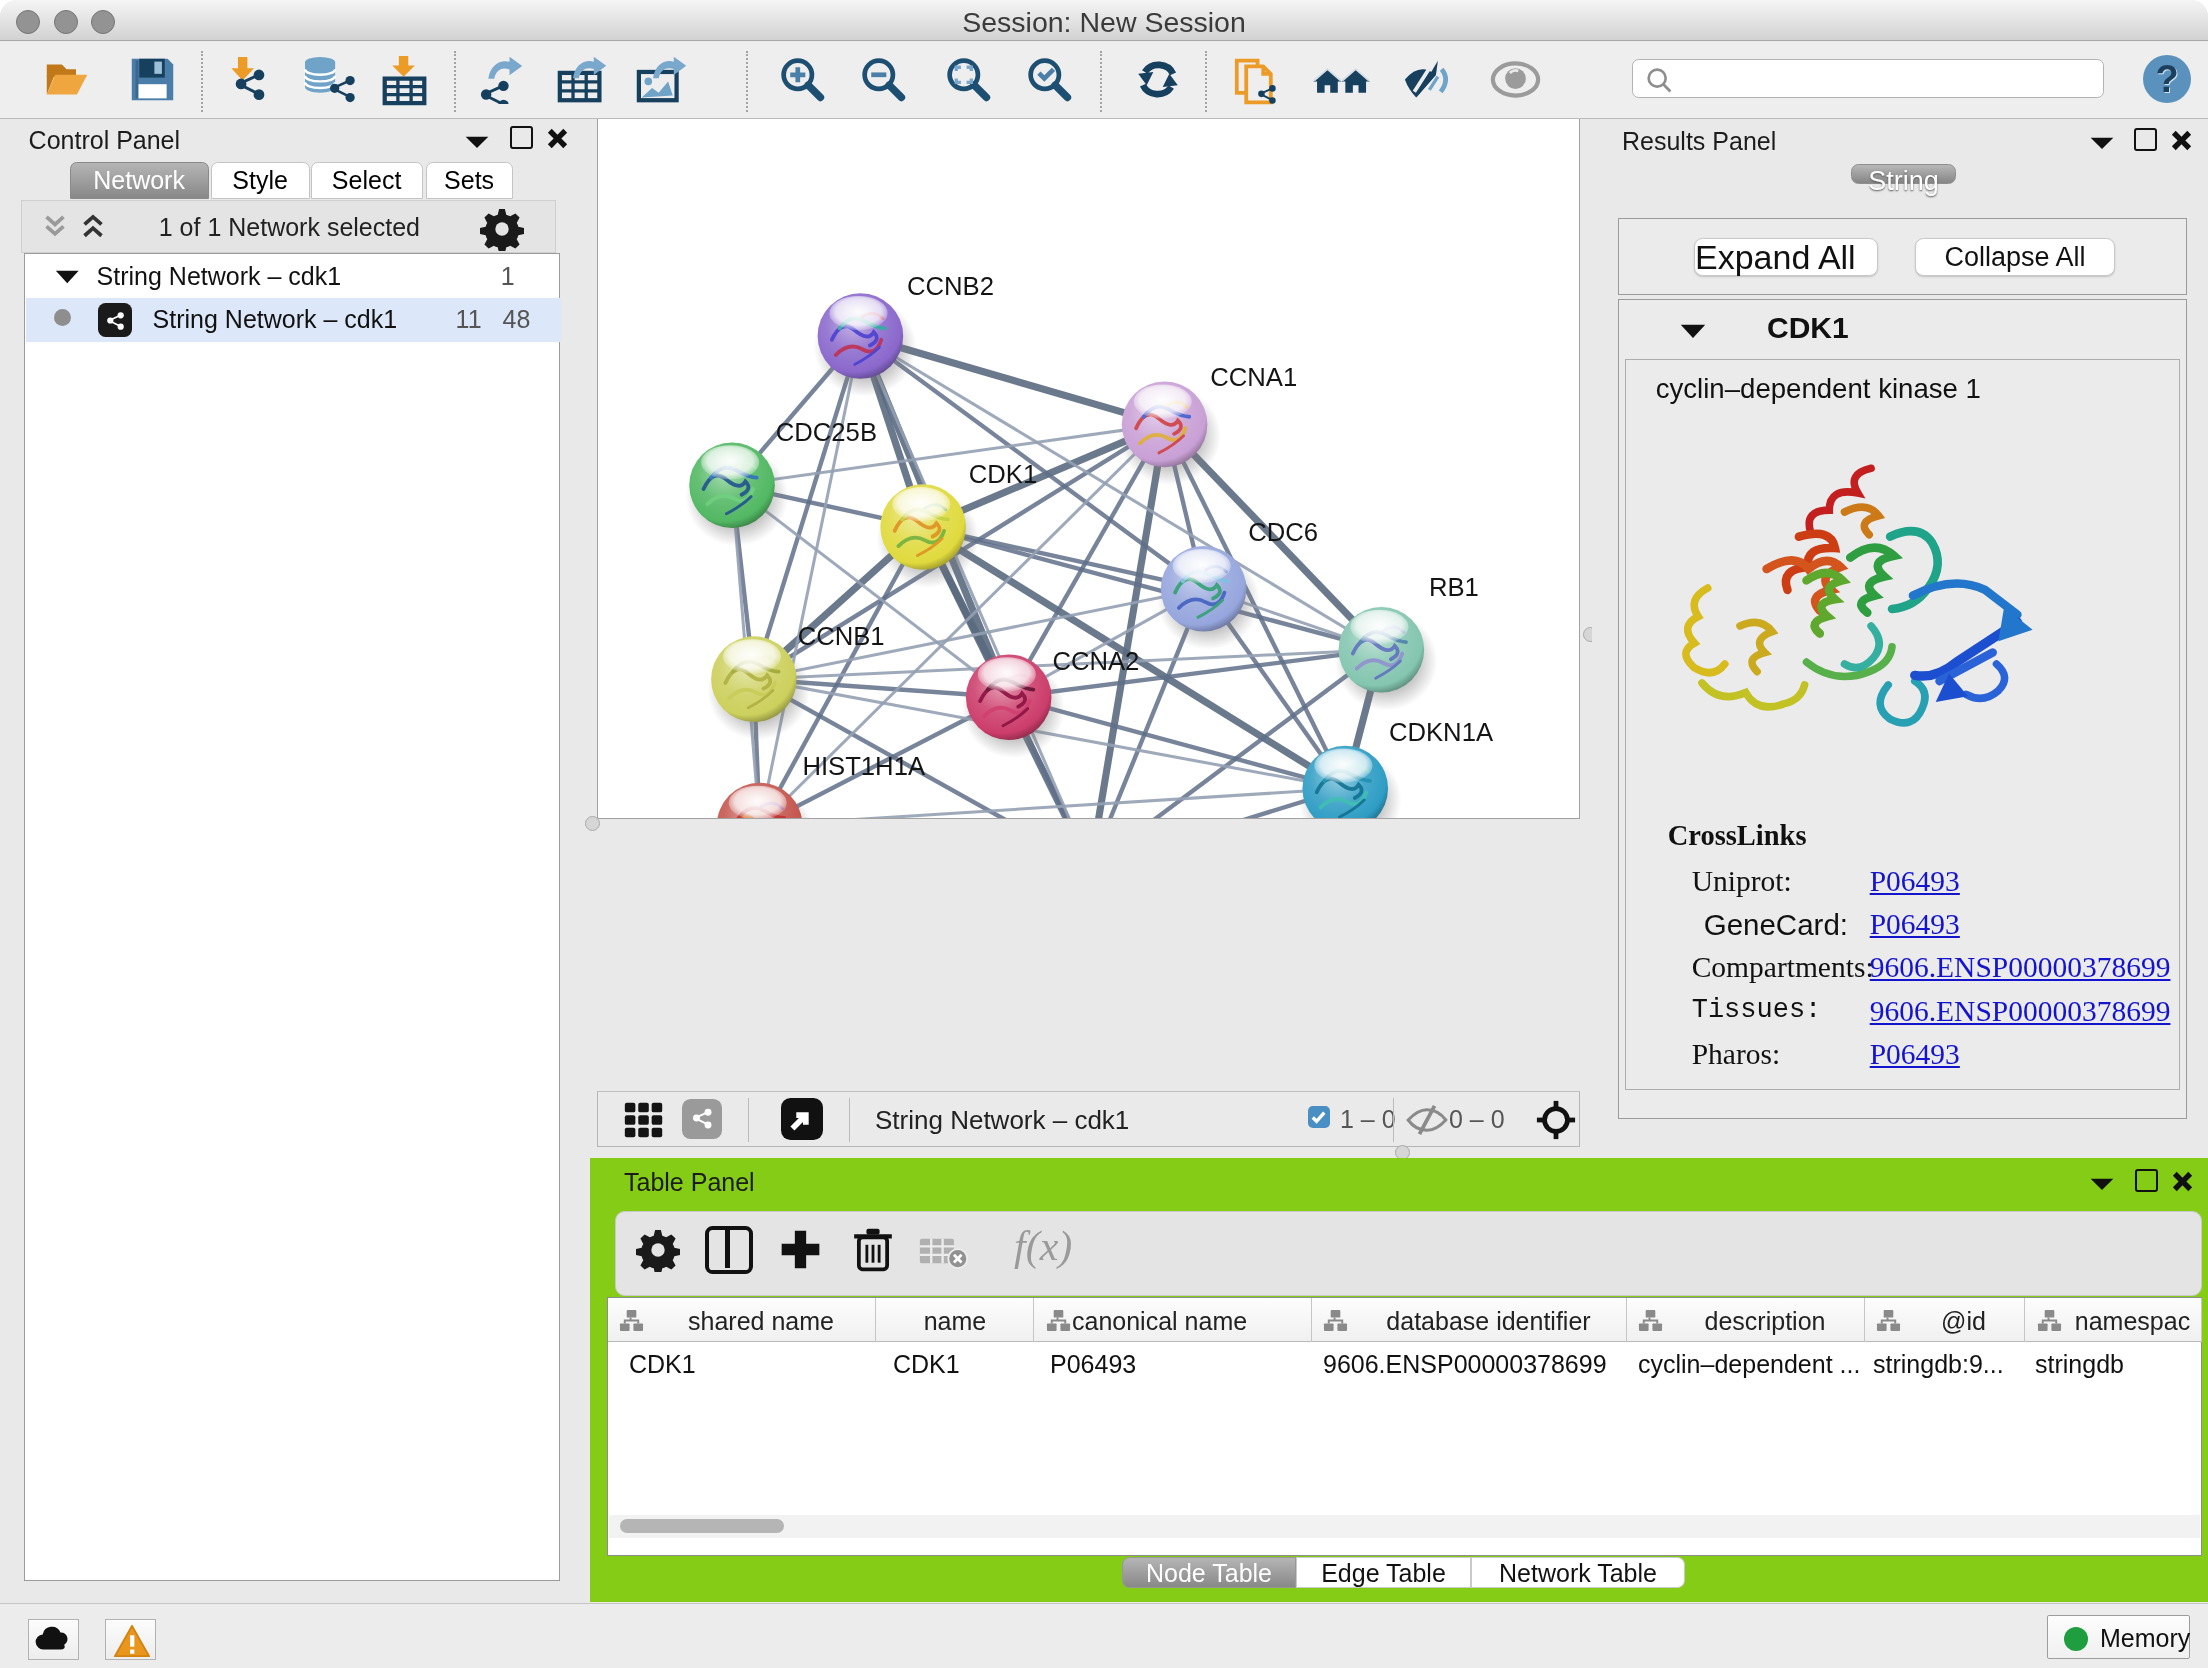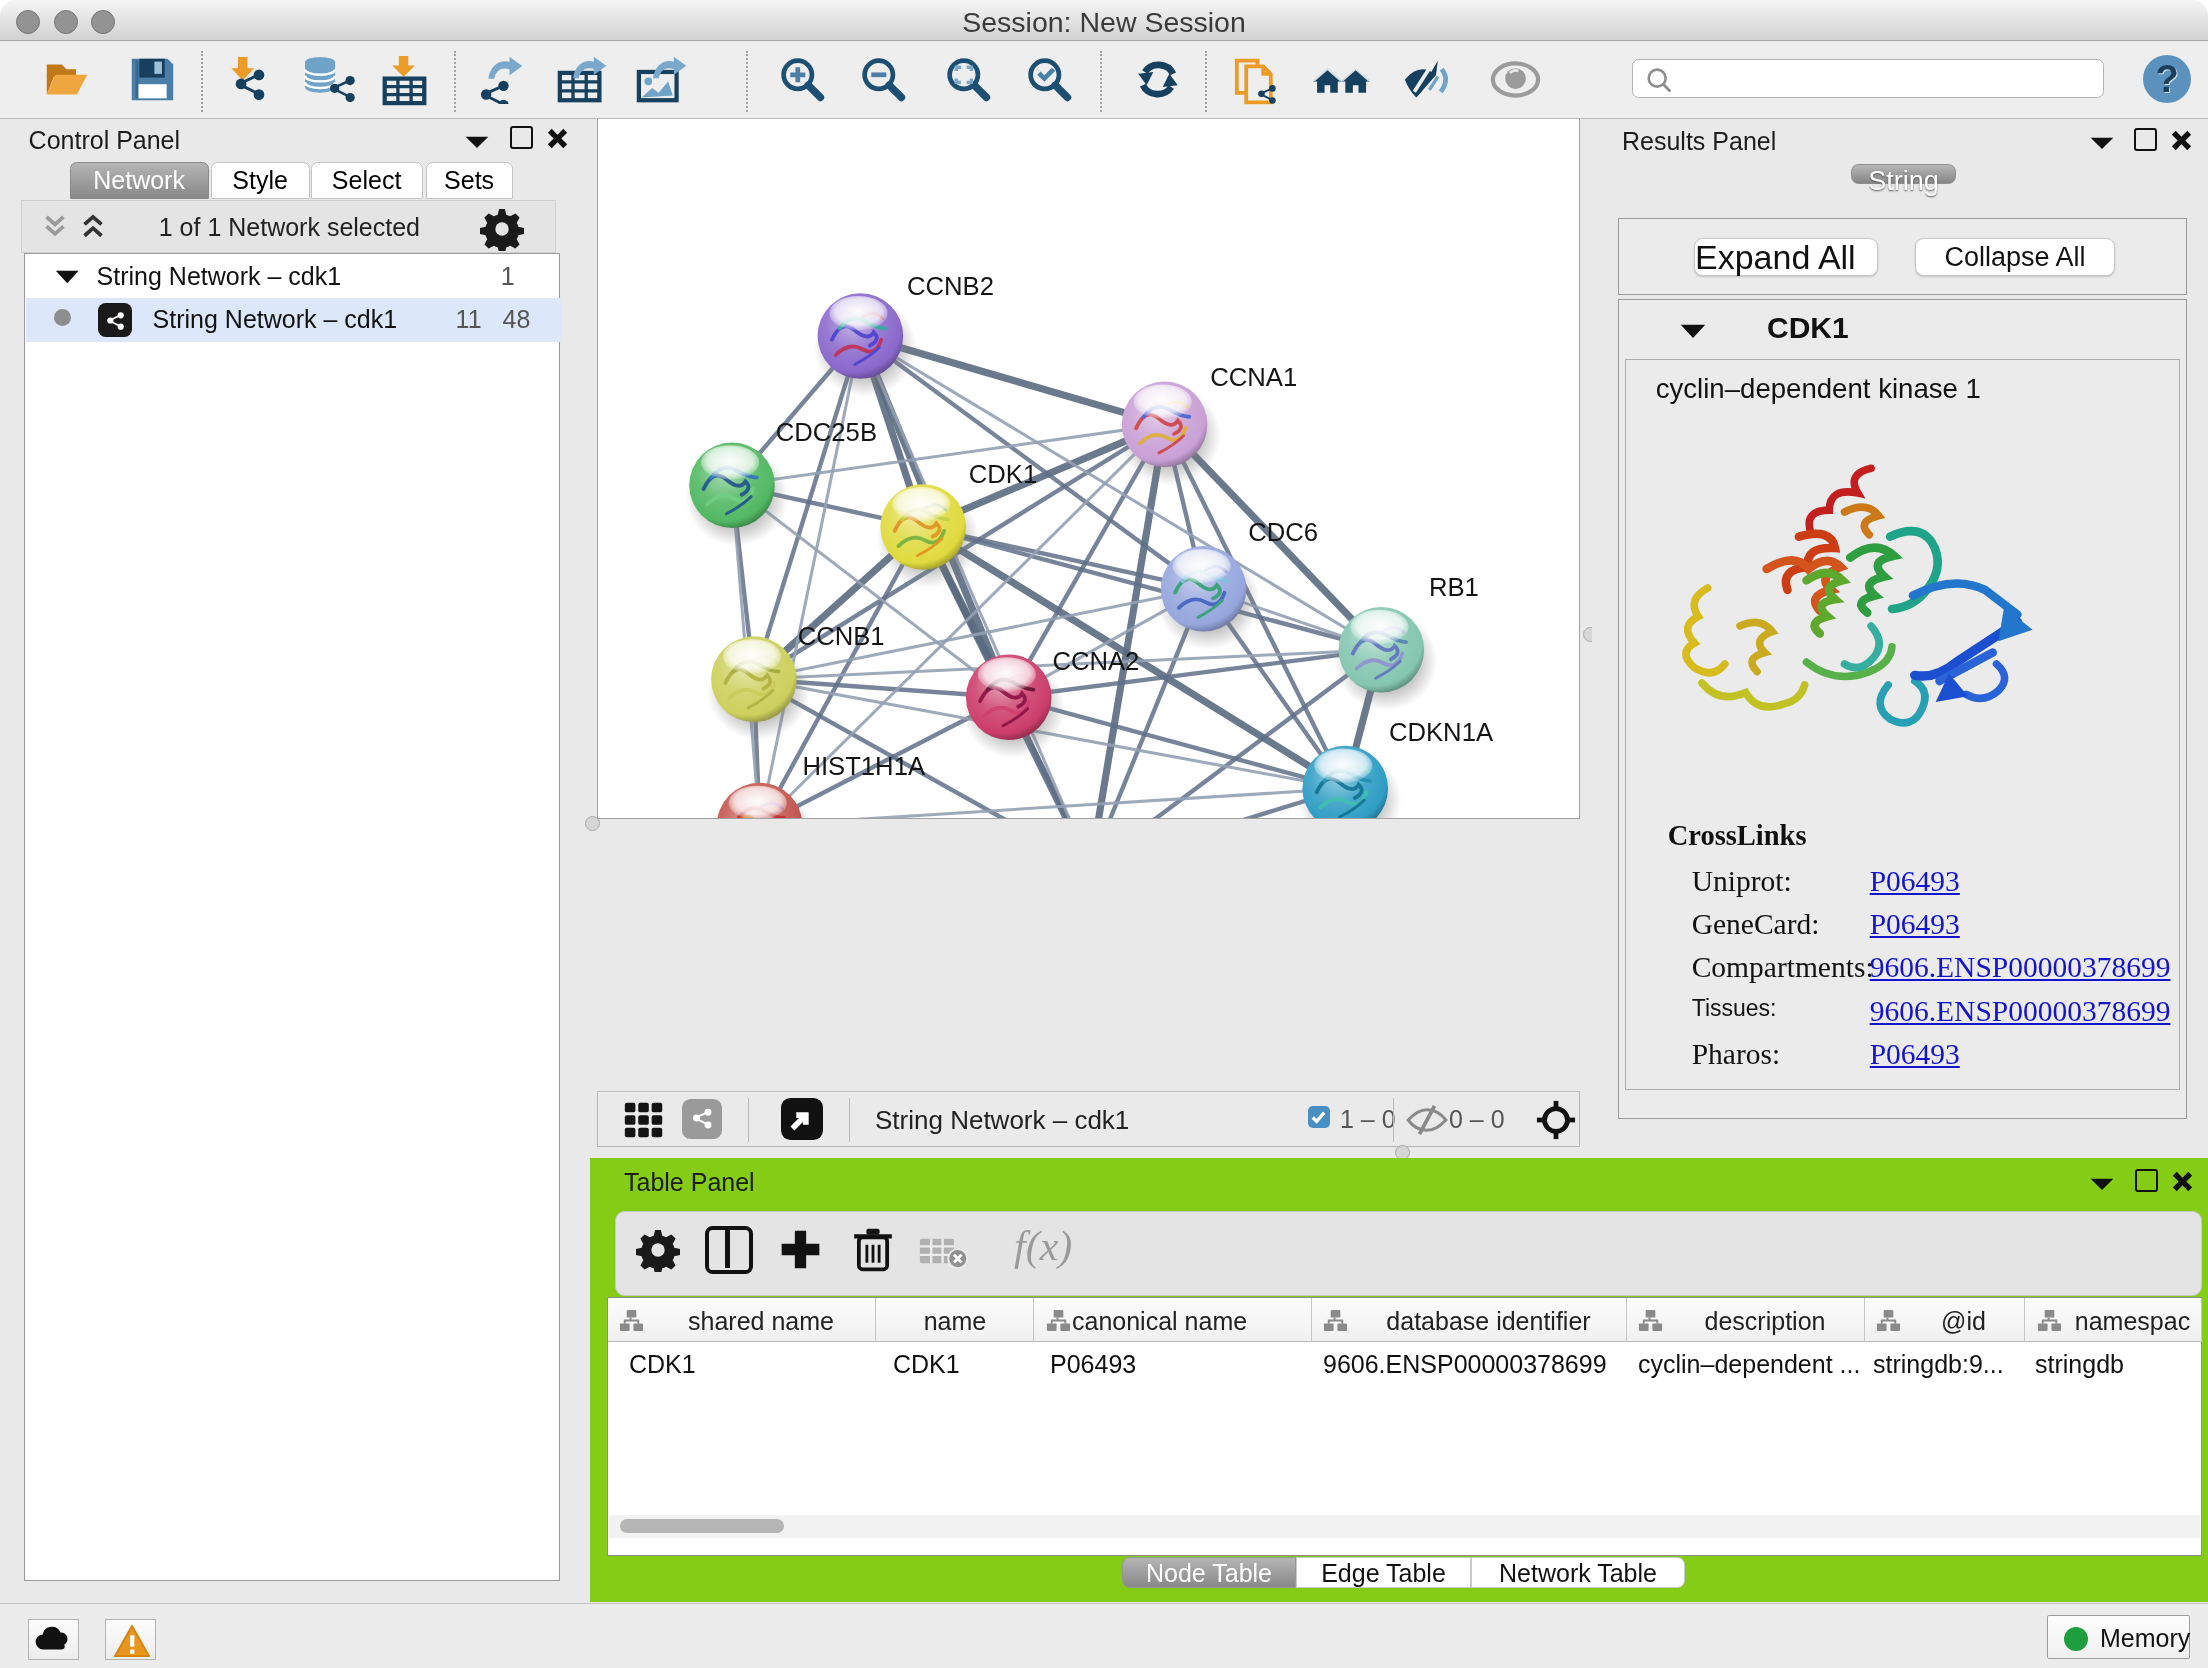--- a/index.html
+++ b/index.html
@@ -612,25 +612,25 @@
                 <path d="M372,176 l-64,42 q-22,18 -44,14" stroke="#1b4fd0" stroke-width="10"></path>
                 <path d="M290,238 l56,-30" stroke="#2a62d8" stroke-width="9"></path>
                 <path d="M350,220 q16,14 2,28 q-16,14 -34,4" stroke="#2a62d8" stroke-width="8"></path>
               </g>
               <path d="M358,160 l30,24 l-36,12 z" fill="#2277cc"></path>
               <path d="M300,230 l20,24 l-34,6 z" fill="#1b4fd0"></path>
             </svg></div>
 <div style="position:absolute;left:42px;top:460px;font-family:'Liberation Serif',serif;font-size:28.5px;font-weight:bold;color:#111">CrossLinks</div>
 <div style="position:absolute;left:66px;top:505px;font-family:'Liberation Serif',serif;font-size:29.5px;color:#111">Uniprot:</div>
 <div style="position:absolute;left:244px;top:505px;font-family:'Liberation Serif',serif;font-size:29.5px"><span class="lnk">P06493</span></div>
-<div style="position:absolute;left:66px;top:548px;font-family:Liberation Serif, serif;font-size:29.5px;color:#111">GeneCard:</div>
+<div style="position:absolute;left:78px;top:548px;font-family:Liberation Sans, sans-serif;font-size:29.5px;color:#111">GeneCard:</div>
 <div style="position:absolute;left:244px;top:548px;font-family:'Liberation Serif',serif;font-size:29.5px"><span class="lnk">P06493</span></div>
 <div style="position:absolute;left:66px;top:591px;font-family:'Liberation Serif',serif;font-size:29.5px;color:#111">Compartments:</div>
 <div style="position:absolute;left:244px;top:591px;font-family:'Liberation Serif',serif;font-size:29.5px"><span class="lnk">9606.ENSP00000378699</span></div>
-<div style="position:absolute;left:66px;top:635px;font-family:Liberation Sans, sans-serif;font-size:23px;color:#111">Tissues:</div>
+<div style="position:absolute;left:66px;top:635px;font-family:Liberation Mono, monospace;font-size:27px;color:#111">Tissues:</div>
 <div style="position:absolute;left:244px;top:635px;font-family:'Liberation Serif',serif;font-size:29.5px"><span class="lnk">9606.ENSP00000378699</span></div>
 <div style="position:absolute;left:66px;top:678px;font-family:'Liberation Serif',serif;font-size:29.5px;color:#111">Pharos:</div>
 <div style="position:absolute;left:244px;top:678px;font-family:'Liberation Serif',serif;font-size:29.5px"><span class="lnk">P06493</span></div>
 </div>
 </div>
 </div>
 <div style="position:absolute;left:590px;top:1158px;width:1619px;height:444px;background:#84cc16">
 <div class="ptitle" style="position:absolute;left:34px;top:9.5px">Table Panel</div>
 <svg width="34" height="23" viewBox="0 0 36 24" style="position:absolute;left:1495px;top:13.3px">
         <path d="M6,8 l24,0 l-12,12 z" fill="#111"></path>

